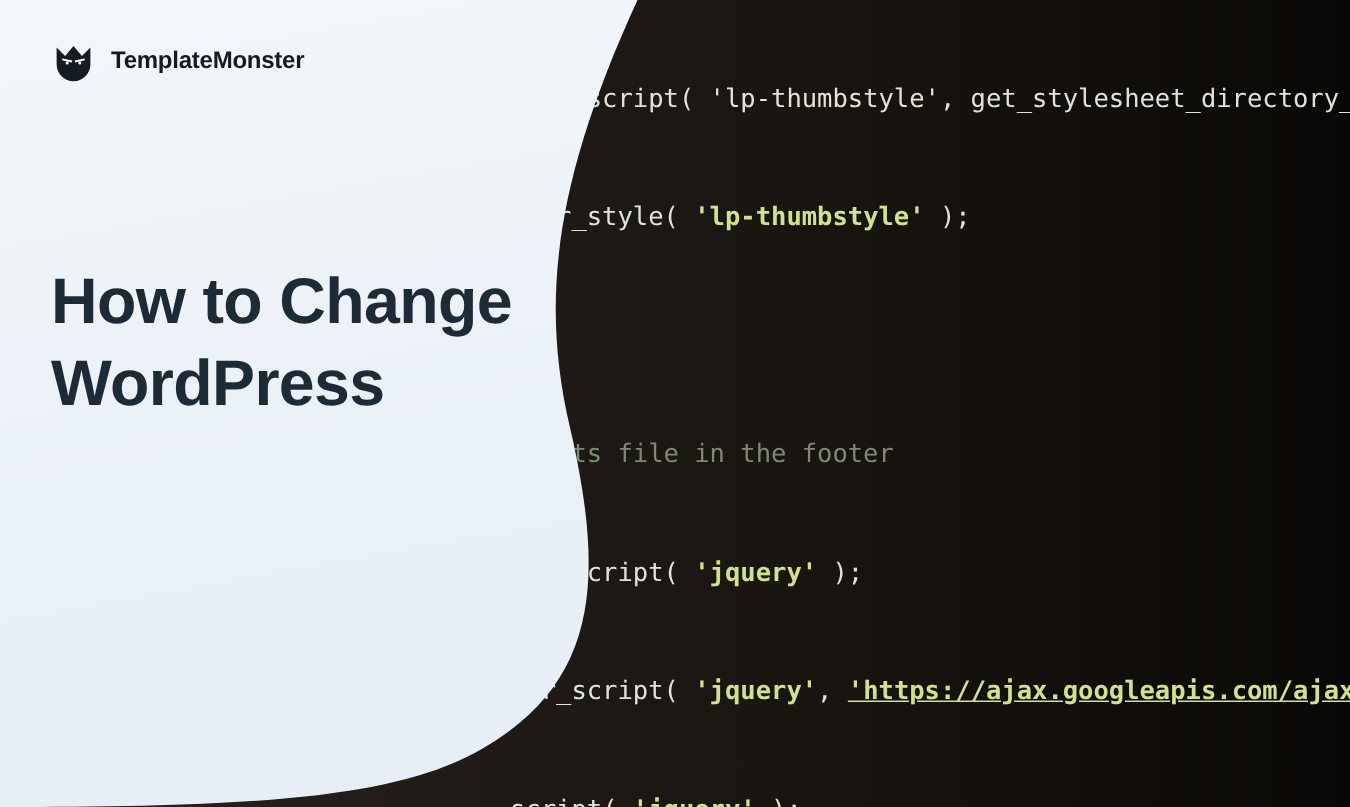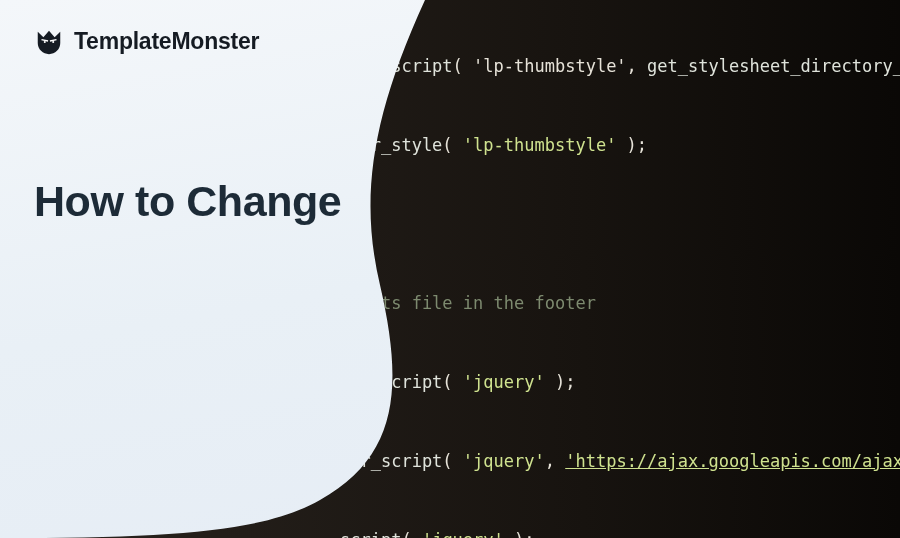--- a/index.html
+++ b/index.html
@@ -13,37 +13,37 @@
   padding: 0 0 0 340px;
   font-family: 'Menlo', 'Consolas', monospace;
   font-size: 17px; line-height: 1.55;
   color: #e6e2d8;
   filter: blur(0.3px);
   white-space: pre;
   overflow: hidden;
 }
 .code-bg .line { display: block; }
 .fn  { color: #dfe3db; }
-.str { color: #cfe28f; }
+.str { color: #cfe28f; font-weight: bold; }
 .cm  { color: #7d8a6f; }
 .underline { text-decoration: underline; }
 
 .overlay {
   position: absolute; left: 0; top: 0; bottom: 0; width: 560px;
   background: linear-gradient(170deg, #f4f7fa 0%, #e9f0f6 55%, #e6edf5 100%);
   clip-path: path('M 0 0 L 425 0 C 370 120 360 200 380 285 C 403 385 400 455 320 500 C 265 531 180 538 0 538 Z');
 }
 
 .logo {
   position: absolute; top: 26px; left: 34px;
   display: flex; align-items: center; gap: 10px;
   color: #151b23;
 }
 .logo-mark { width: 30px; height: 30px; display: grid; place-items: center; }
-.logo-text { font-weight: 700; font-size: 23px; letter-spacing: -0.01em; }
+.logo-text { font-weight: 700; font-size: 16px; letter-spacing: -0.01em; }
 
 .title {
   position: absolute; left: 34px; top: 174px;
   font-size: 43px; font-weight: 800; line-height: 1.28;
   color: #1d2b37; letter-spacing: -0.01em;
 }
 .title span { display: block; }
 </style>
 </head>
 <body>
@@ -83,15 +83,16 @@
         <circle cx="11.5" cy="17" r="2.2" fill="#fff"></circle>
         <circle cx="20.5" cy="17" r="2.2" fill="#fff"></circle>
         <path d="M8 14.5 L15 16 M24 14.5 L17 16" stroke="#fff" stroke-width="1.4"></path>
       </svg>
     </span>
     <span class="logo-text">TemplateMonster</span>
   </div>
 
   <h1 class="title">
     <span>How to Change</span>
+    <span>WordPress</span>
   </h1>
 
 </div>
 
 </body></html>

